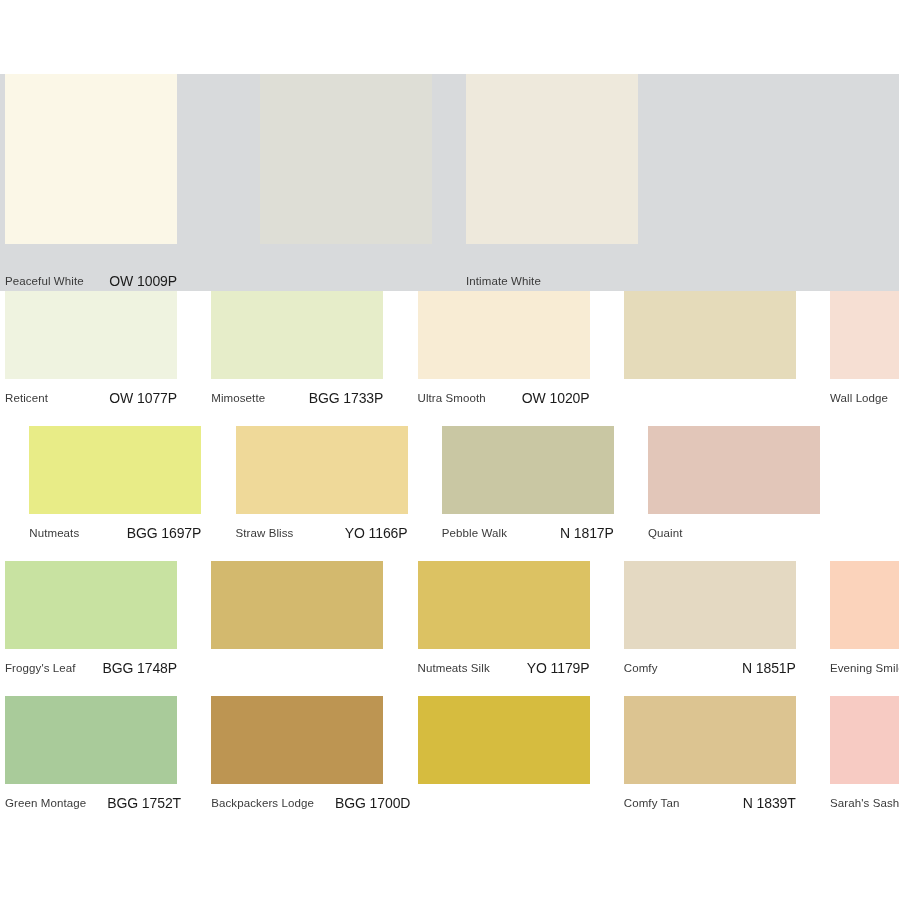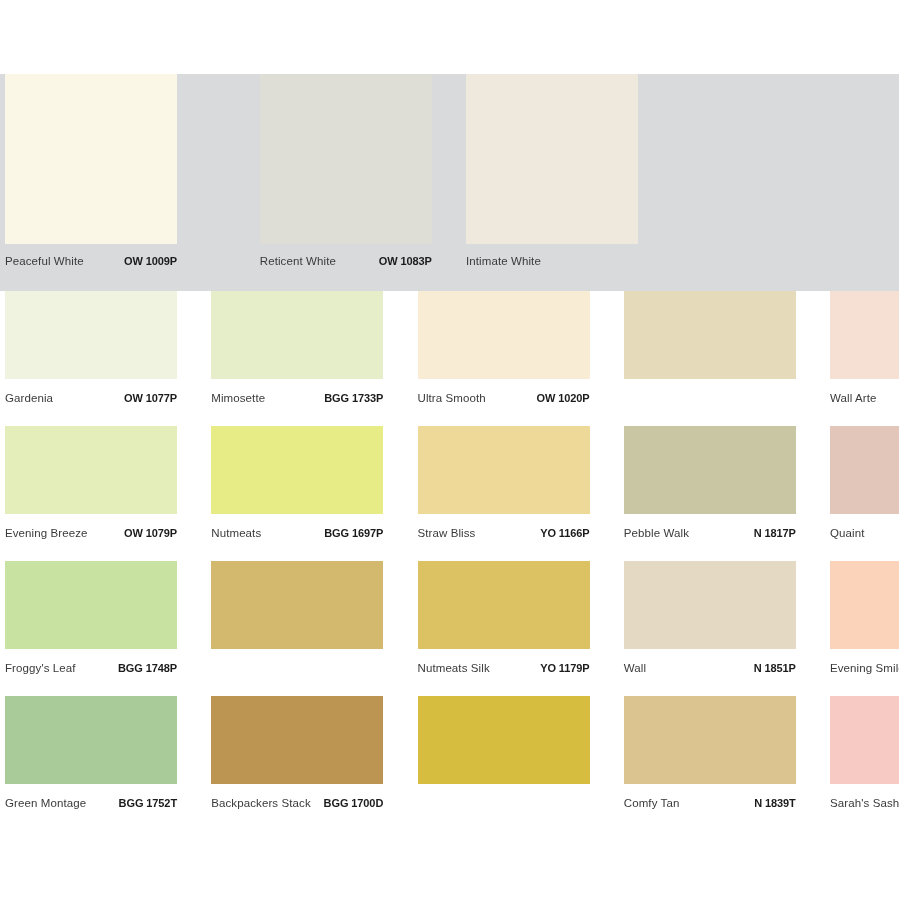--- a/index.html
+++ b/index.html
@@ -70,33 +70,34 @@
     left: 5px;
     right: 5px;
     top: 96px;
     height: 22px;
     display: flex;
     align-items: center;
     justify-content: space-between;
     white-space: nowrap;
   }
   .row-first .swatch-caption {
-    top: 176px;
+    top: 196px;
   }
   .swatch-name {
     font-size: 11.5px;
     color: #3a3a3a;
     font-weight: 400;
     letter-spacing: 0.1px;
   }
   .swatch-code {
-    font-size: 11px;
+    font-size: 14px;
     color: #1b1b1b;
-    font-weight: 700;
+    font-weight: 400;
     letter-spacing: -0.1px;
+    margin-left: 21px;
   }
 </style>
 </head>
 <body>
 
 <div id="palette-page" style="background: rgb(255, 255, 255);">
 
   <div id="top-band" style="background: rgb(216, 218, 220);"></div>
 
   <div id="grid">
@@ -107,40 +108,36 @@
         <div class="swatch-caption">
           <span class="swatch-name">Peaceful White</span>
           <span class="swatch-code">OW 1009P</span>
         </div>
       </div>
       <div class="cell-gap"></div>
       <div class="cell-gap"></div>
       <div class="cell-gap"></div>
       <div class="swatch-cell">
         <div class="swatch-chip" style="background: rgb(222, 222, 214);"></div>
-        <div class="swatch-caption">
-          <span class="swatch-name">Reticent White</span>
-          <span class="swatch-code">OW 1083P</span>
-        </div>
       </div>
       <div class="cell-gap"></div>
       <div class="swatch-cell">
         <div class="swatch-chip" style="background: rgb(238, 233, 220);"></div>
         <div class="swatch-caption">
           <span class="swatch-name">Intimate White</span>
 
         </div>
       </div>
     </div>
 
     <div class="palette-row">
       <div class="swatch-cell">
         <div class="swatch-chip" style="background: rgb(239, 243, 224);"></div>
         <div class="swatch-caption">
-          <span class="swatch-name">Gardenia</span>
+          <span class="swatch-name">Reticent</span>
           <span class="swatch-code">OW 1077P</span>
         </div>
       </div>
       <div class="cell-gap"></div>
       <div class="swatch-cell">
         <div class="swatch-chip" style="background: rgb(230, 237, 201);"></div>
         <div class="swatch-caption">
           <span class="swatch-name">Mimosette</span>
           <span class="swatch-code">BGG 1733P</span>
         </div>
@@ -154,34 +151,27 @@
         </div>
       </div>
       <div class="cell-gap"></div>
       <div class="swatch-cell">
         <div class="swatch-chip" style="background: rgb(229, 219, 186);"></div>
       </div>
       <div class="cell-gap"></div>
       <div class="swatch-cell">
         <div class="swatch-chip" style="background: rgb(246, 223, 211);"></div>
         <div class="swatch-caption">
-          <span class="swatch-name">Wall Arte</span>
-
-        </div>
-      </div>
-    </div>
-
-    <div class="palette-row">
-      <div class="swatch-cell">
-        <div class="swatch-chip" style="background: rgb(228, 238, 186);"></div>
-        <div class="swatch-caption">
-          <span class="swatch-name">Evening Breeze</span>
-          <span class="swatch-code">OW 1079P</span>
-        </div>
-      </div>
+          <span class="swatch-name">Wall Lodge</span>
+
+        </div>
+      </div>
+    </div>
+
+    <div class="palette-row">
       <div class="cell-gap"></div>
       <div class="swatch-cell">
         <div class="swatch-chip" style="background: rgb(232, 236, 135);"></div>
         <div class="swatch-caption">
           <span class="swatch-name">Nutmeats</span>
           <span class="swatch-code">BGG 1697P</span>
         </div>
       </div>
       <div class="cell-gap"></div>
       <div class="swatch-cell">
@@ -226,21 +216,21 @@
         <div class="swatch-chip" style="background: rgb(220, 194, 99);"></div>
         <div class="swatch-caption">
           <span class="swatch-name">Nutmeats Silk</span>
           <span class="swatch-code">YO 1179P</span>
         </div>
       </div>
       <div class="cell-gap"></div>
       <div class="swatch-cell">
         <div class="swatch-chip" style="background: rgb(228, 217, 194);"></div>
         <div class="swatch-caption">
-          <span class="swatch-name">Wall</span>
+          <span class="swatch-name">Comfy</span>
           <span class="swatch-code">N 1851P</span>
         </div>
       </div>
       <div class="cell-gap"></div>
       <div class="swatch-cell">
         <div class="swatch-chip" style="background: rgb(251, 211, 187);"></div>
         <div class="swatch-caption">
           <span class="swatch-name">Evening Smile</span>
 
         </div>
@@ -252,21 +242,21 @@
         <div class="swatch-chip" style="background: rgb(169, 203, 154);"></div>
         <div class="swatch-caption">
           <span class="swatch-name">Green Montage</span>
           <span class="swatch-code">BGG 1752T</span>
         </div>
       </div>
       <div class="cell-gap"></div>
       <div class="swatch-cell">
         <div class="swatch-chip" style="background: rgb(189, 149, 82);"></div>
         <div class="swatch-caption">
-          <span class="swatch-name">Backpackers Stack</span>
+          <span class="swatch-name">Backpackers Lodge</span>
           <span class="swatch-code">BGG 1700D</span>
         </div>
       </div>
       <div class="cell-gap"></div>
       <div class="swatch-cell">
         <div class="swatch-chip" style="background: rgb(214, 188, 63);"></div>
       </div>
       <div class="cell-gap"></div>
       <div class="swatch-cell">
         <div class="swatch-chip" style="background: rgb(220, 196, 145);"></div>

